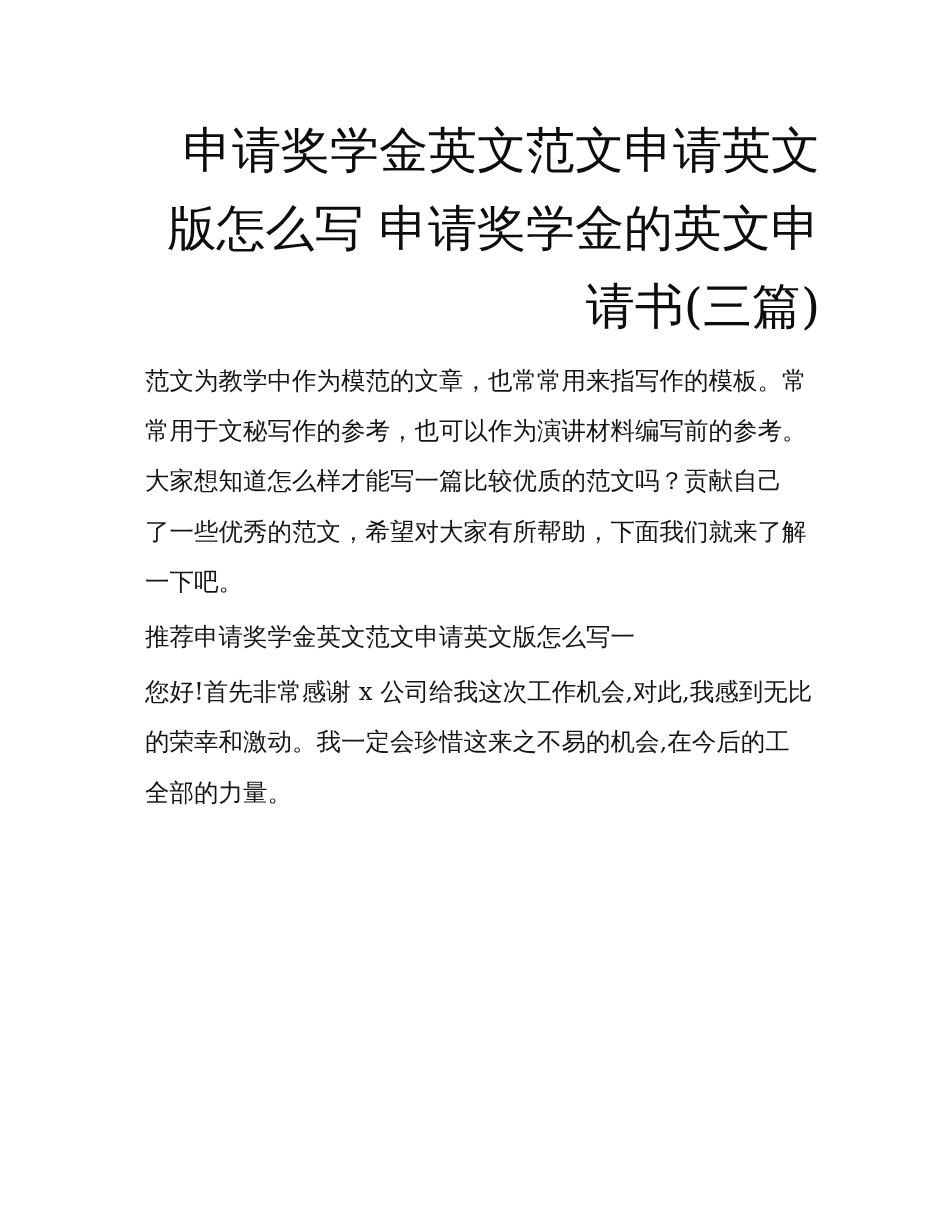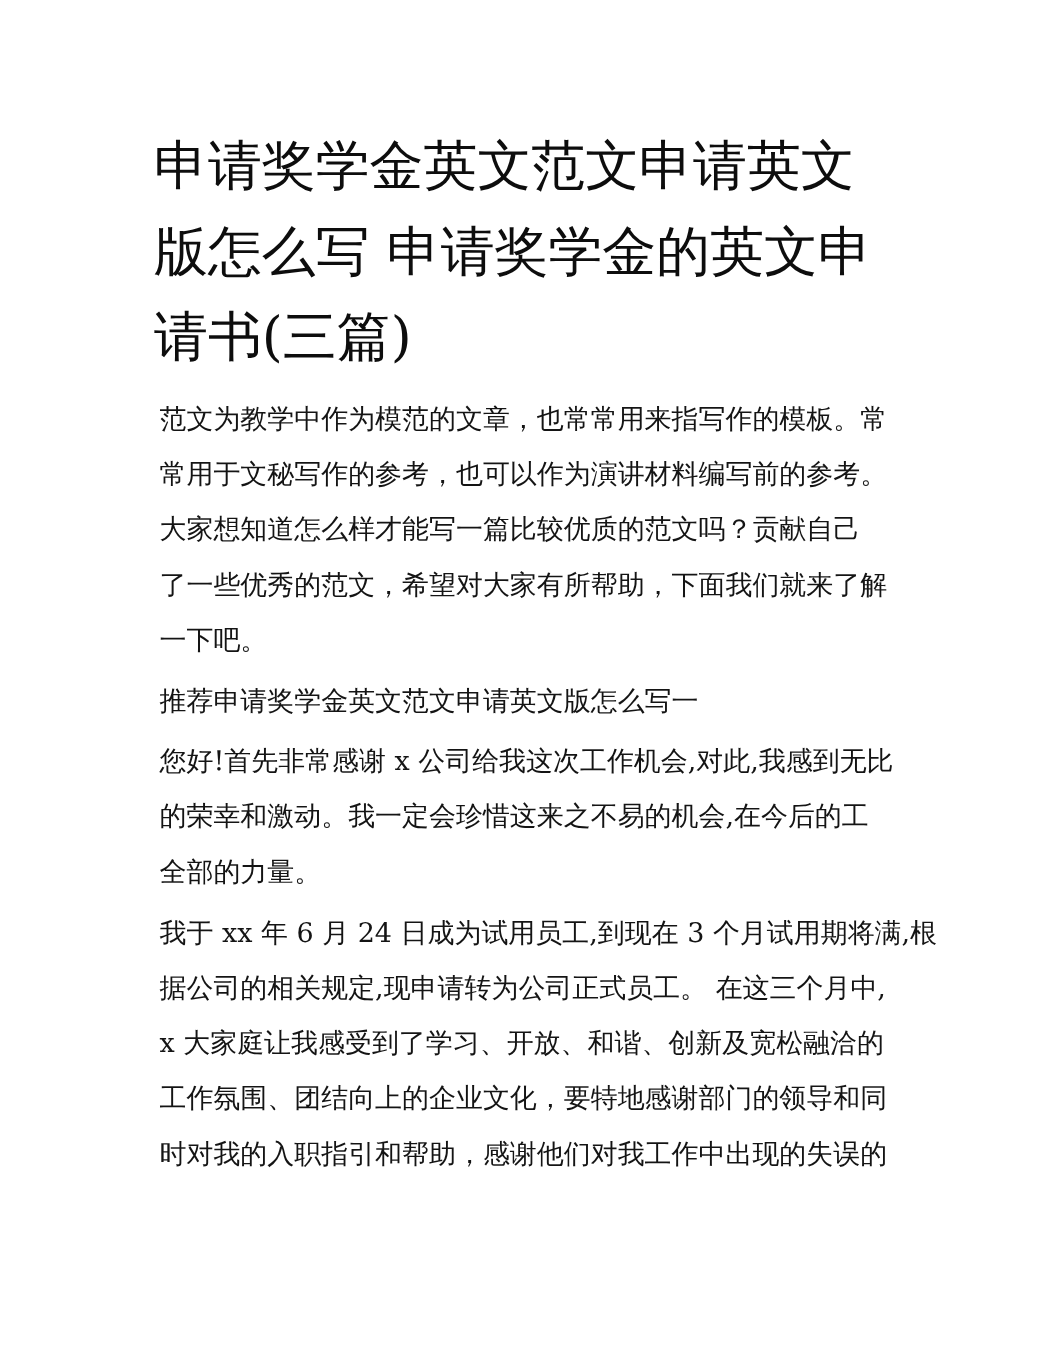--- a/index.html
+++ b/index.html
@@ -36,20 +36,21 @@
     margin: 5px;
     font-size: 24.5px;
     line-height: 50.2px;
     color: #141414;
     text-align: justify;
     text-align-last: left;
   }
   .line {
     display: block;
     white-space: nowrap;
+    text-align: right;
   }
 </style>
 </head>
 <body>
 
 <div class="page">
   <h1 class="doc-title">
     <span class="line">申请奖学金英文范文申请英文</span>
     <span class="line">版怎么写 申请奖学金的英文申</span>
     <span class="line">请书(三篇)</span>
@@ -67,21 +68,14 @@
     <p class="para">
       <span class="line">推荐申请奖学金英文范文申请英文版怎么写一</span>
     </p>
 
     <p class="para">
       <span class="line">您好!首先非常感谢 x 公司给我这次工作机会,对此,我感到无比</span>
       <span class="line">的荣幸和激动。我一定会珍惜这来之不易的机会,在今后的工</span>
       <span class="line">全部的力量。</span>
     </p>
 
-    <p class="para">
-      <span class="line">我于 xx 年 6 月 24 日成为试用员工,到现在 3 个月试用期将满,根</span>
-      <span class="line">据公司的相关规定,现申请转为公司正式员工。 在这三个月中,</span>
-      <span class="line">x 大家庭让我感受到了学习、开放、和谐、创新及宽松融洽的</span>
-      <span class="line">工作氛围、团结向上的企业文化，要特地感谢部门的领导和同</span>
-      <span class="line">时对我的入职指引和帮助，感谢他们对我工作中出现的失误的</span>
-    </p>
   </div>
 </div>
 
 </body></html>

